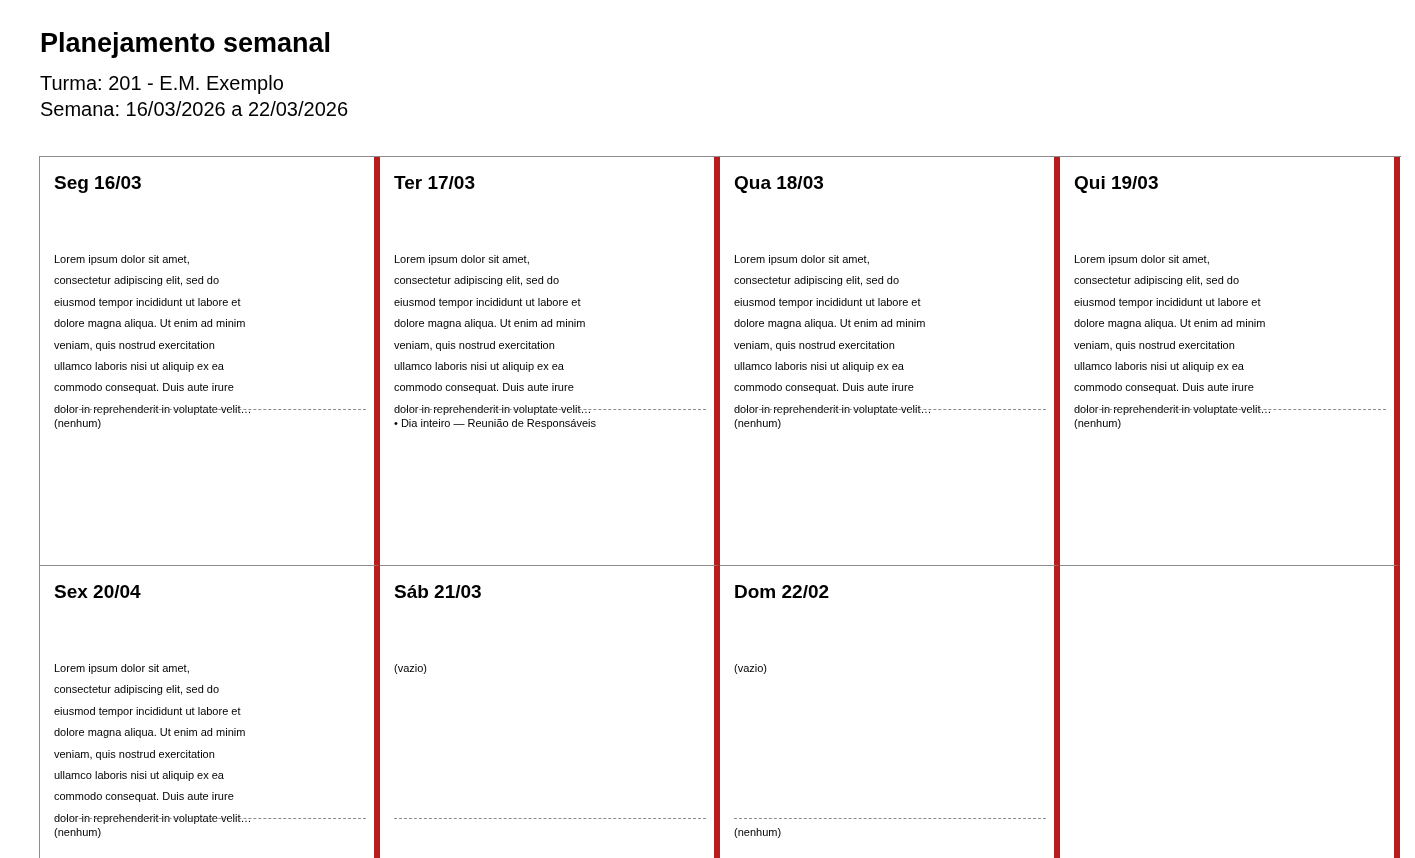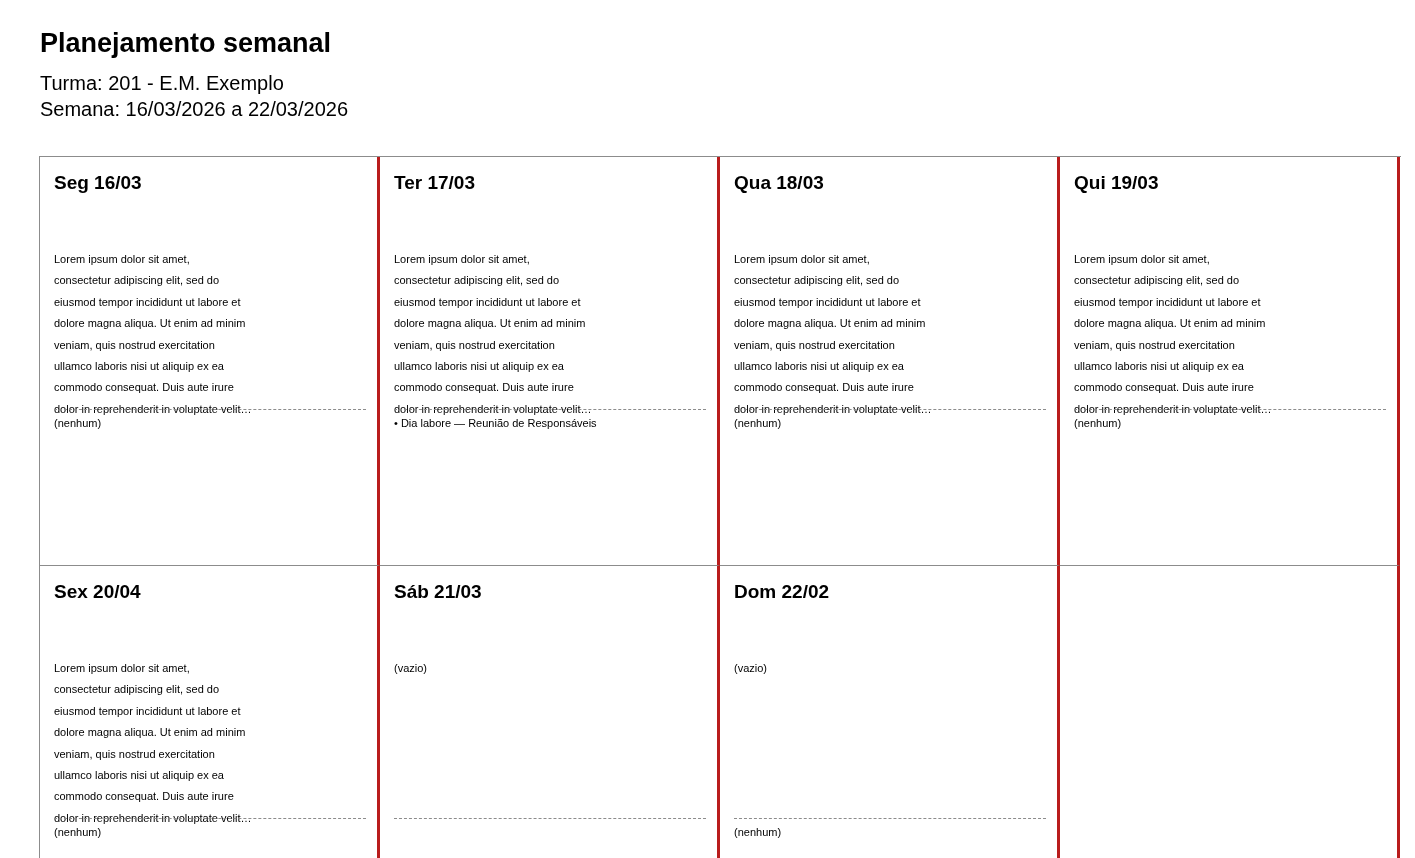--- a/index.html
+++ b/index.html
@@ -19,21 +19,21 @@
     .grid {
       position: absolute; left: 39px; top: 156px;
       width: 1361px;
       display: grid;
       grid-template-columns: repeat(4, 340px);
       grid-template-rows: 409px 409px;
       border-top: 1px solid #8c8c8c;
       border-left: 1px solid #8c8c8c;
     }
     .cell {
-      border-right: 3px solid #b91c1c;
+      border-right: 6px solid #b91c1c;
       border-bottom: 1px solid #8c8c8c;
       position: relative;
       box-sizing: border-box;
       padding: 0 14px;
     }
     .day-label {
       position: absolute; left: 14px; top: 14px;
       font-size: 19px; font-weight: bold; line-height: 24px;
     }
     .content {
@@ -86,21 +86,21 @@
       <div>consectetur adipiscing elit, sed do</div>
       <div>eiusmod tempor incididunt ut labore et</div>
       <div>dolore magna aliqua. Ut enim ad minim</div>
       <div>veniam, quis nostrud exercitation</div>
       <div>ullamco laboris nisi ut aliquip ex ea</div>
       <div>commodo consequat. Duis aute irure</div>
       <div>dolor in reprehenderit in voluptate velit…</div>
     </div>
     <div class="sep"></div>
     <div class="events">
-      <div class="event-item">• Dia labore — Reunião de Responsáveis</div>
+      <div class="event-item">• Dia inteiro — Reunião de Responsáveis</div>
     </div>
   </div>
 
   <div class="cell">
     <div class="day-label">Qua 18/03</div>
     <div class="content">
       <div>Lorem ipsum dolor sit amet,</div>
       <div>consectetur adipiscing elit, sed do</div>
       <div>eiusmod tempor incididunt ut labore et</div>
       <div>dolore magna aliqua. Ut enim ad minim</div>

